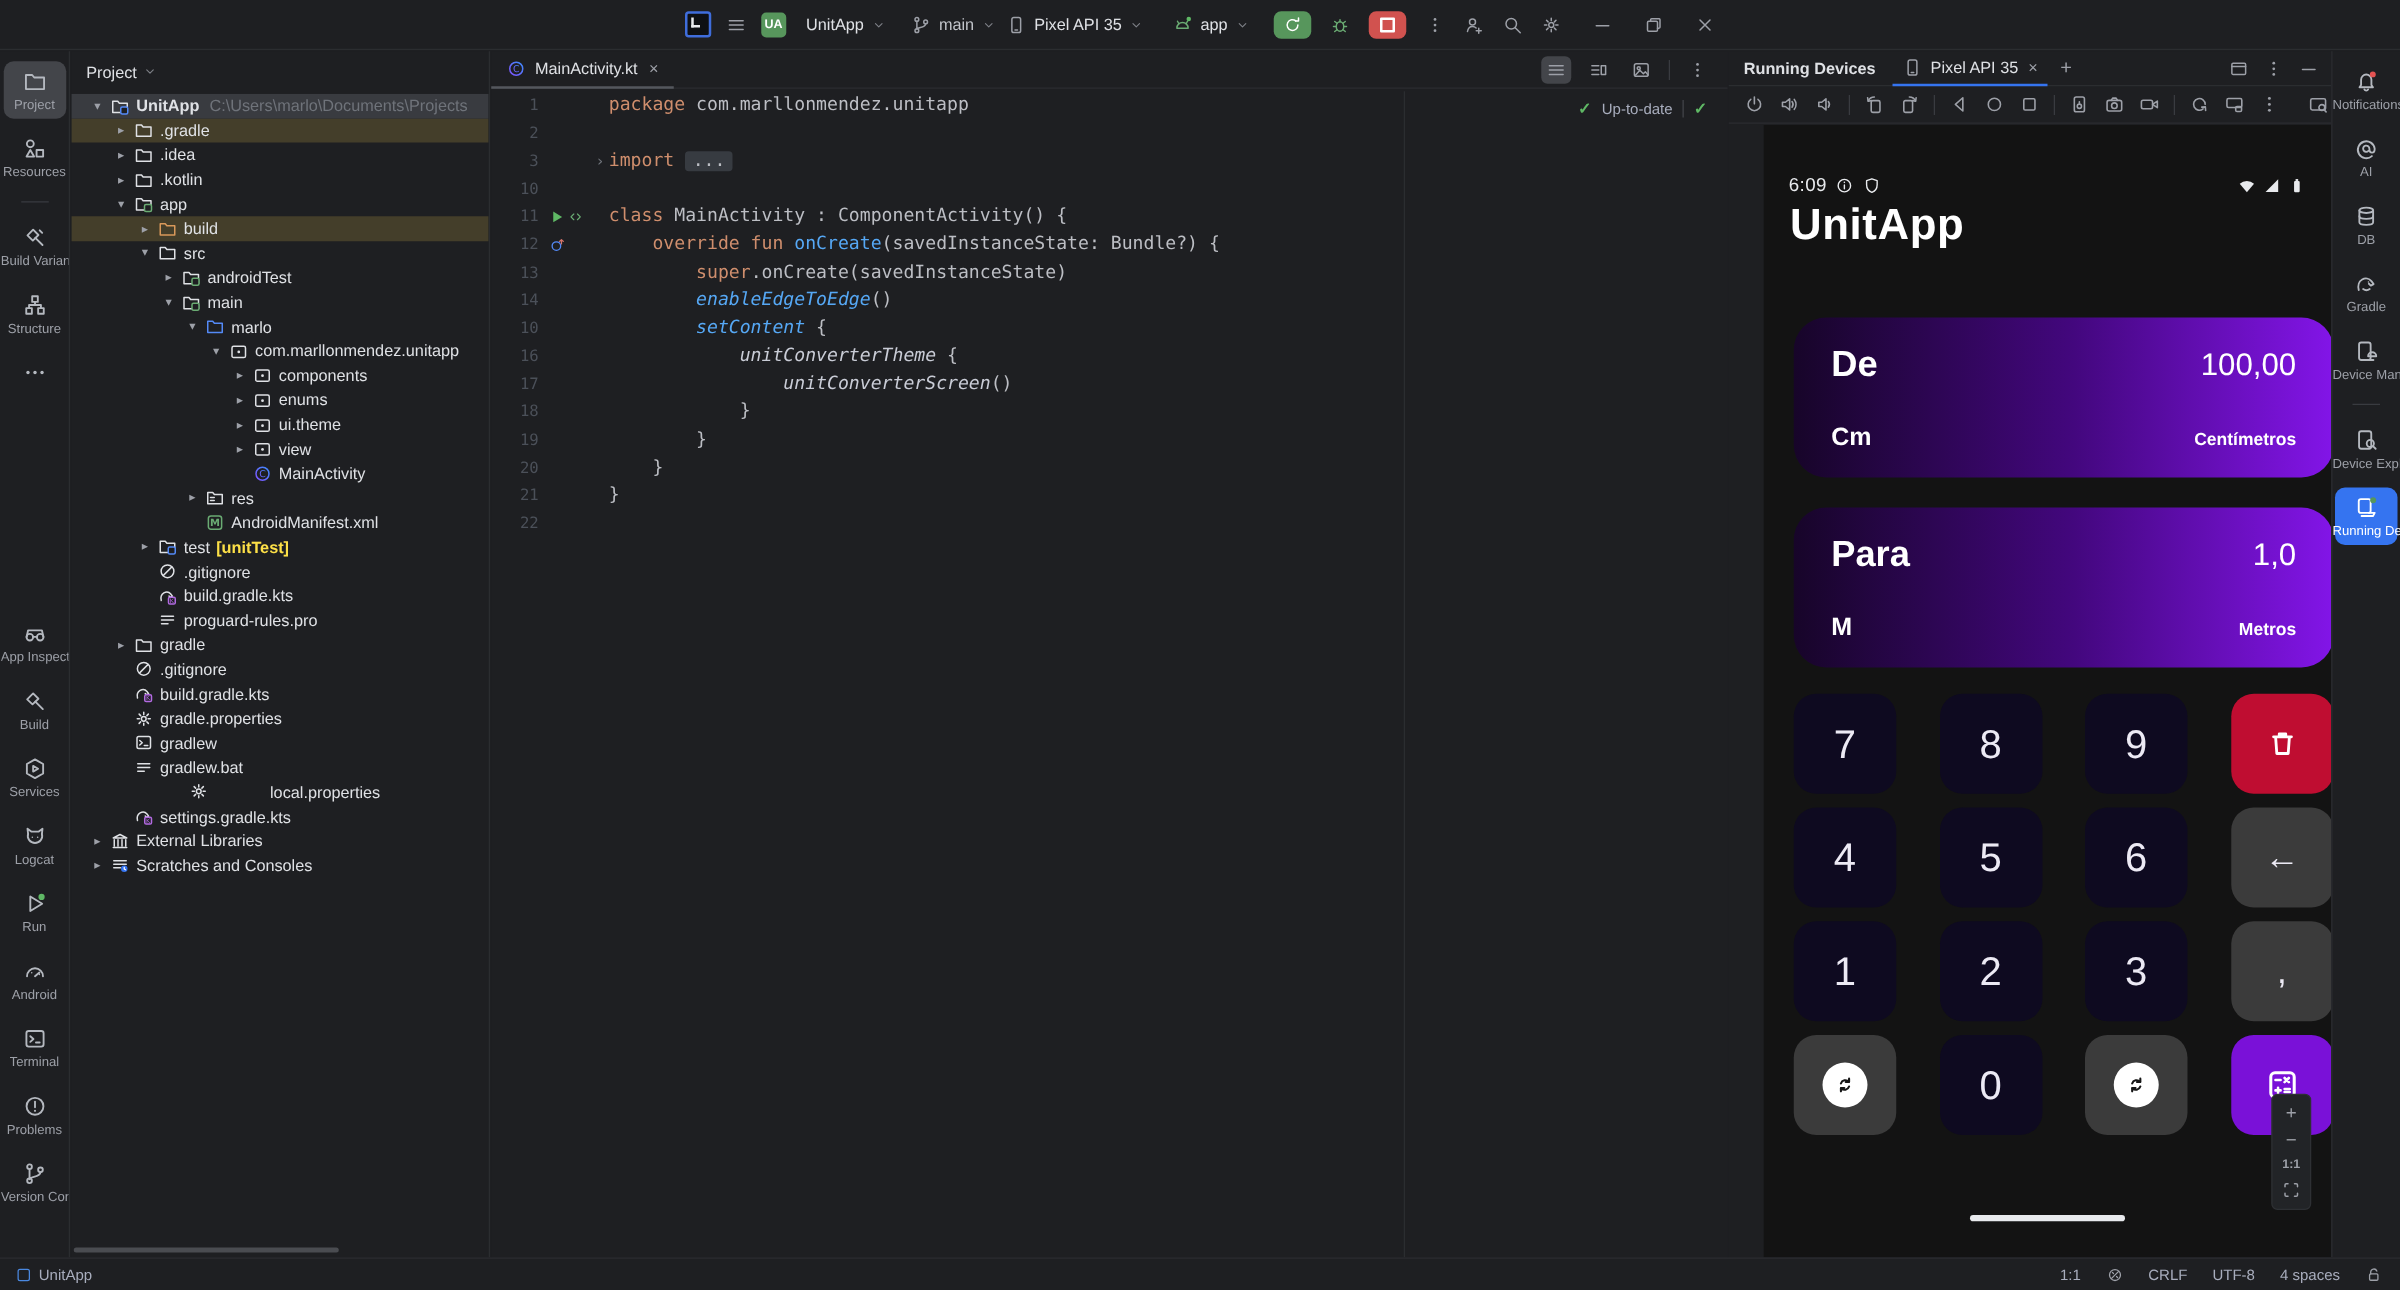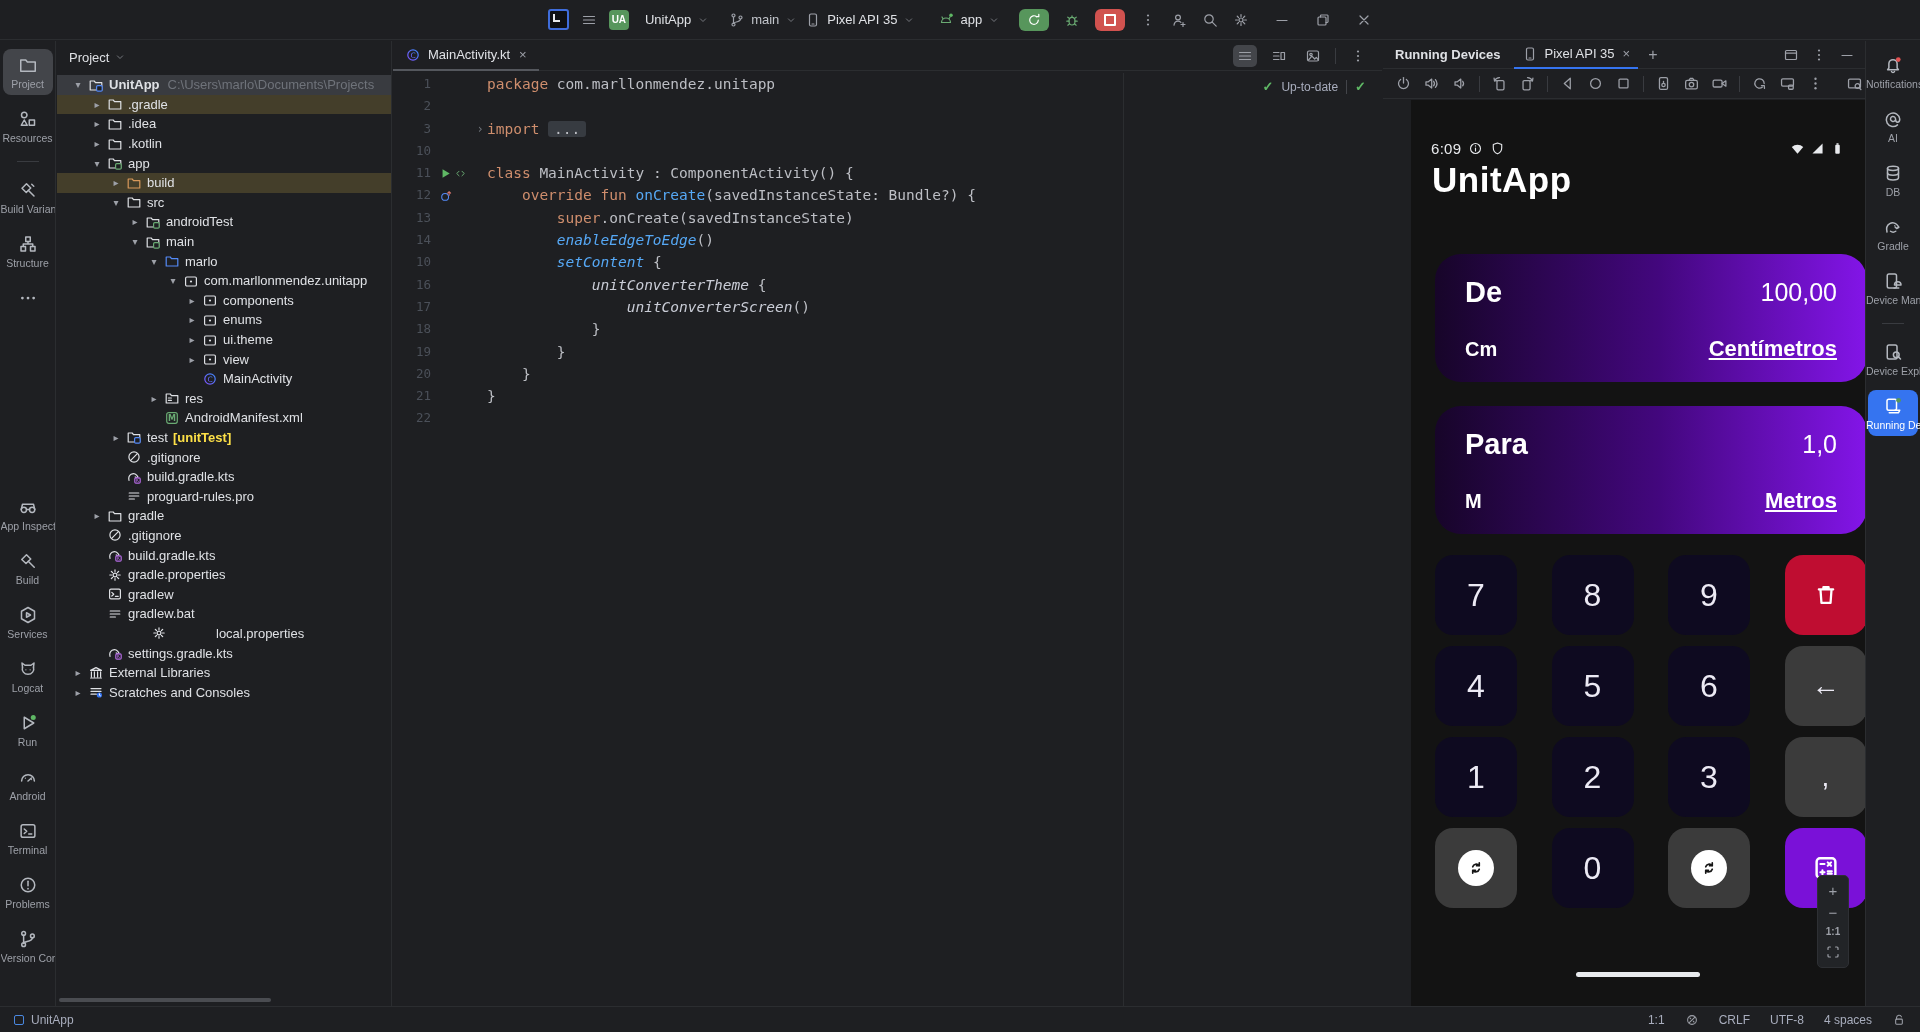--- a/index.html
+++ b/index.html
@@ -115,21 +115,21 @@
   .d-status-right{margin-left:auto;display:inline-flex;gap:5px;align-items:center;}
   .d-title{position:absolute;top:60px;left:21px;margin:0;font-size:35px;font-weight:bold;color:#fff;letter-spacing:.5px;}
   #cards{position:absolute;top:154px;left:24px;width:432px;}
   .ucard{height:128px;border-radius:26px;margin-bottom:24px;box-sizing:border-box;padding:22px 30px 20px;
          display:flex;flex-direction:column;justify-content:space-between;
          background:linear-gradient(90deg,#170529 0%,#43077e 52%,#8315e8 100%);cursor:pointer;}
   .c-row{display:flex;align-items:center;justify-content:space-between;color:#fff;}
   .c-label{font-size:29px;font-weight:bold;}
   .c-value{font-size:25px;}
   .c-unit{font-size:20px;font-weight:bold;}
-  .c-unitname{font-size:22px;font-weight:bold;text-decoration:underline;}
+  .c-unitname{font-size:14px;font-weight:bold;}
   #keypad{position:absolute;top:455px;left:24px;display:grid;grid-template-columns:repeat(4,82px);
           grid-auto-rows:80px;column-gap:34.5px;row-gap:11px;}
   .key{border:none;border-radius:18px;display:flex;align-items:center;justify-content:center;
        font-family:inherit;color:#eceaf4;font-size:32px;cursor:pointer;padding:0;}
   .key.navy{background:#0e0a20;}
   .key.gray{background:#3b3b3b;}
   .key.red{background:#bf0d31;}
   .key.purple{background:#7a11d8;}
   .key .circle{width:36px;height:36px;border-radius:50%;background:#fff;display:flex;align-items:center;justify-content:center;}
   .key .gl{font-size:28px;line-height:1;}

